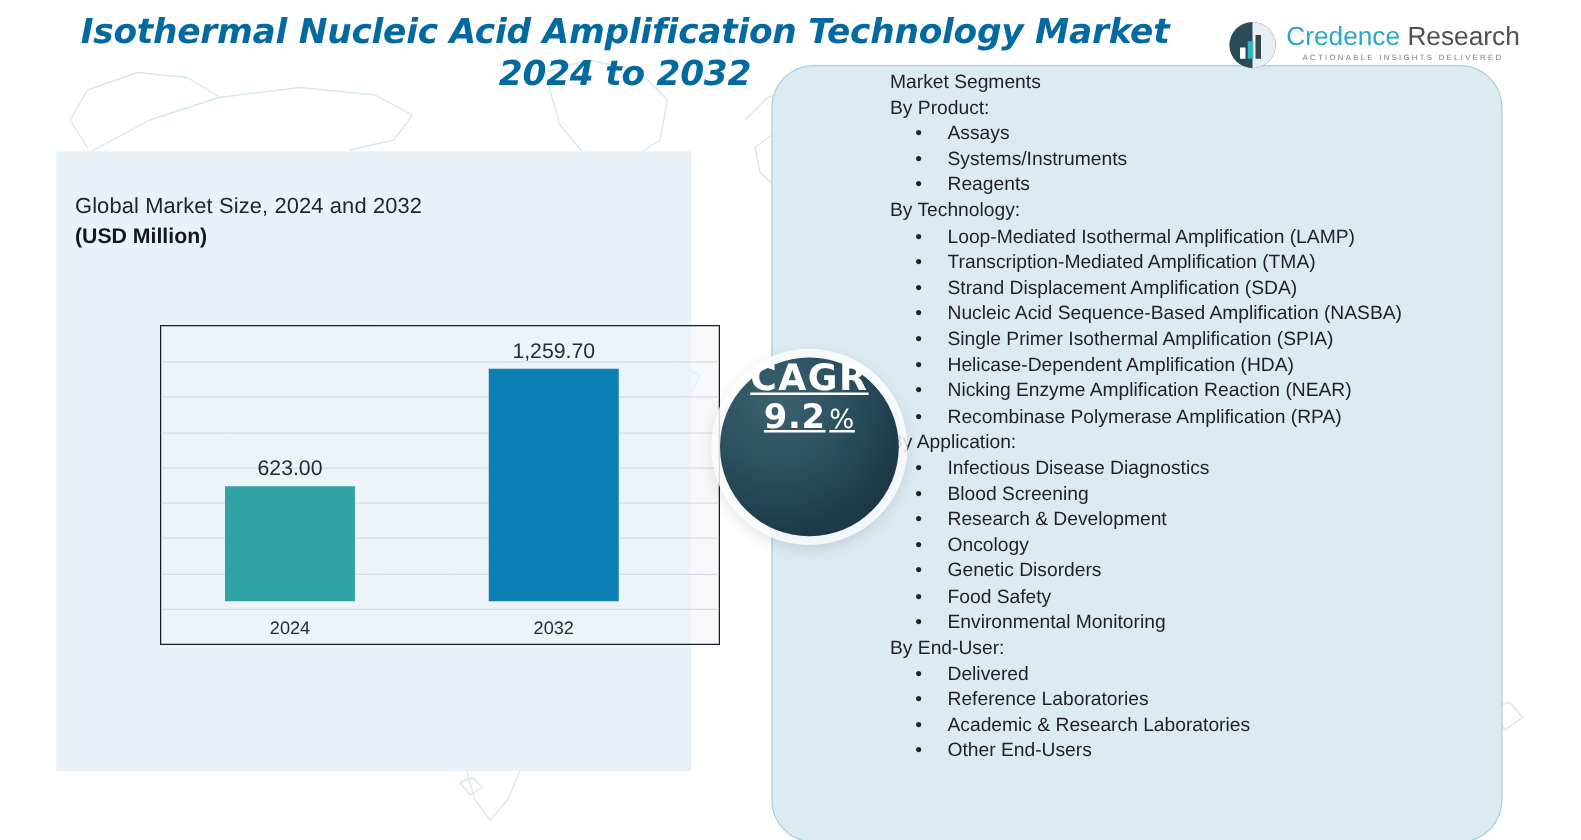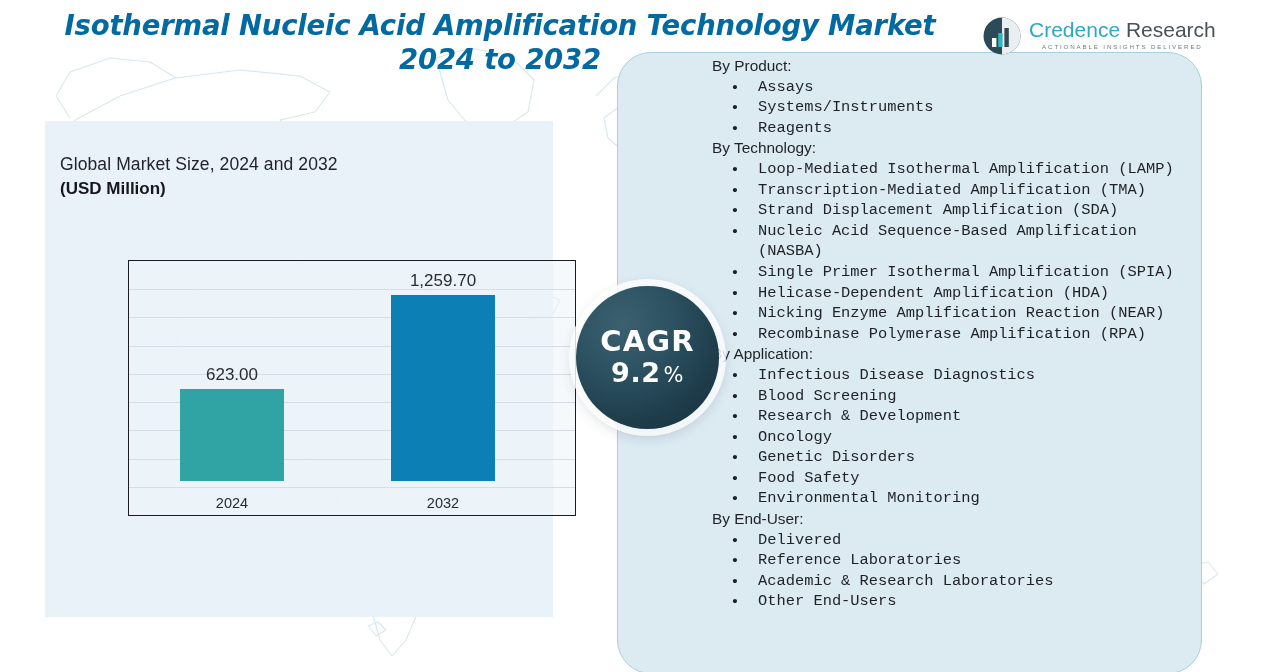--- a/index.html
+++ b/index.html
@@ -77,22 +77,23 @@
   .cat-label{
     position:absolute; bottom:4px; text-align:center; font-size:14.5px; color:#2a2b31;margin-top:32px;
   }
 
   
   #cagr-circle{
     position:absolute; left:576px; top:286px; width:143px; height:143px; border-radius:50%;
     background:
       radial-gradient(circle at 32% 26%, #3b6070 0%, #2c5161 36%, #1d3b49 72%, #16303c 100%);
     box-shadow:0 0 0 7px rgba(255,255,255,.82), 0 4px 16px rgba(20,45,60,.30);
-    z-index:9; display:flex; flex-direction:column; align-items:center; justify-content:center;
+    z-index:9; display:flex; flex-direction:column; align-items:center; justify-content:flex-start;
     color:#ffffff;
+    text-decoration:underline;
   }
   #cagr-word{
     font-family:"DejaVu Sans", sans-serif; font-weight:bold;
     font-size:29px; letter-spacing:1.2px; line-height:32px;
   }
   #cagr-value{
     font-family:"DejaVu Sans", sans-serif; font-weight:bold;
     font-size:27px; line-height:32px; letter-spacing:.5px;
   }
   #cagr-value .pct{font-size:21px;font-weight:normal;margin-left:3px;}
@@ -104,21 +105,21 @@
     border-radius:34px 34px 34px 34px;
     z-index:4;
   }
   #segments-content{
     position:absolute; left:712px; top:56px; width:490px; z-index:8;
     font-size:15.4px; color:#1f2126; line-height:20.6px;
   }
   .seg-head{ margin:0; padding:0 0 0 0; }
   .seg-item{ display:flex; align-items:flex-start; }
   .seg-bullet{ width:46px; flex:0 0 46px; text-align:center; }
-  .seg-text{ flex:1;font-family:Liberation Mono, monospace; }
+  .seg-text{ flex:1; }
 </style>
 </head>
 <body>
 
 <div id="map-backdrop">
   <svg viewBox="0 0 1265 672" xmlns="http://www.w3.org/2000/svg">
     <g fill="none" stroke="#b7d4e4" stroke-width="1.1" stroke-linejoin="round">
 
       <path d="M60 150 L75 120 L120 96 L175 78 L240 70 L300 76 L330 92 L315 112 L280 120 L300 134 L288 158 L258 170 L262 196 L236 214 L212 248 L200 286 L186 312 L176 340 L188 366 L214 378 L236 402 L258 420 L276 444 L300 460 L318 488 L334 516"></path>
       <path d="M176 78 L150 62 L110 58 L70 72 L56 96 L70 118"></path>
@@ -209,20 +210,21 @@
 
 <div id="cagr-circle">
   <div id="cagr-word">CAGR</div>
   <div id="cagr-value">
     <span>9.2</span><span class="pct">%</span>
   </div>
 </div>
 
 <div id="segments-panel"></div>
 <div id="segments-content">
+  <div class="seg-head">Market Segments</div>
   <div id="segments-groups">
       <div class="seg-head">By Product:</div>
       <div class="seg-item">
         <span class="seg-bullet">•</span>
         <span class="seg-text">Assays</span>
       </div>
       <div class="seg-item">
         <span class="seg-bullet">•</span>
         <span class="seg-text">Systems/Instruments</span>
       </div>

